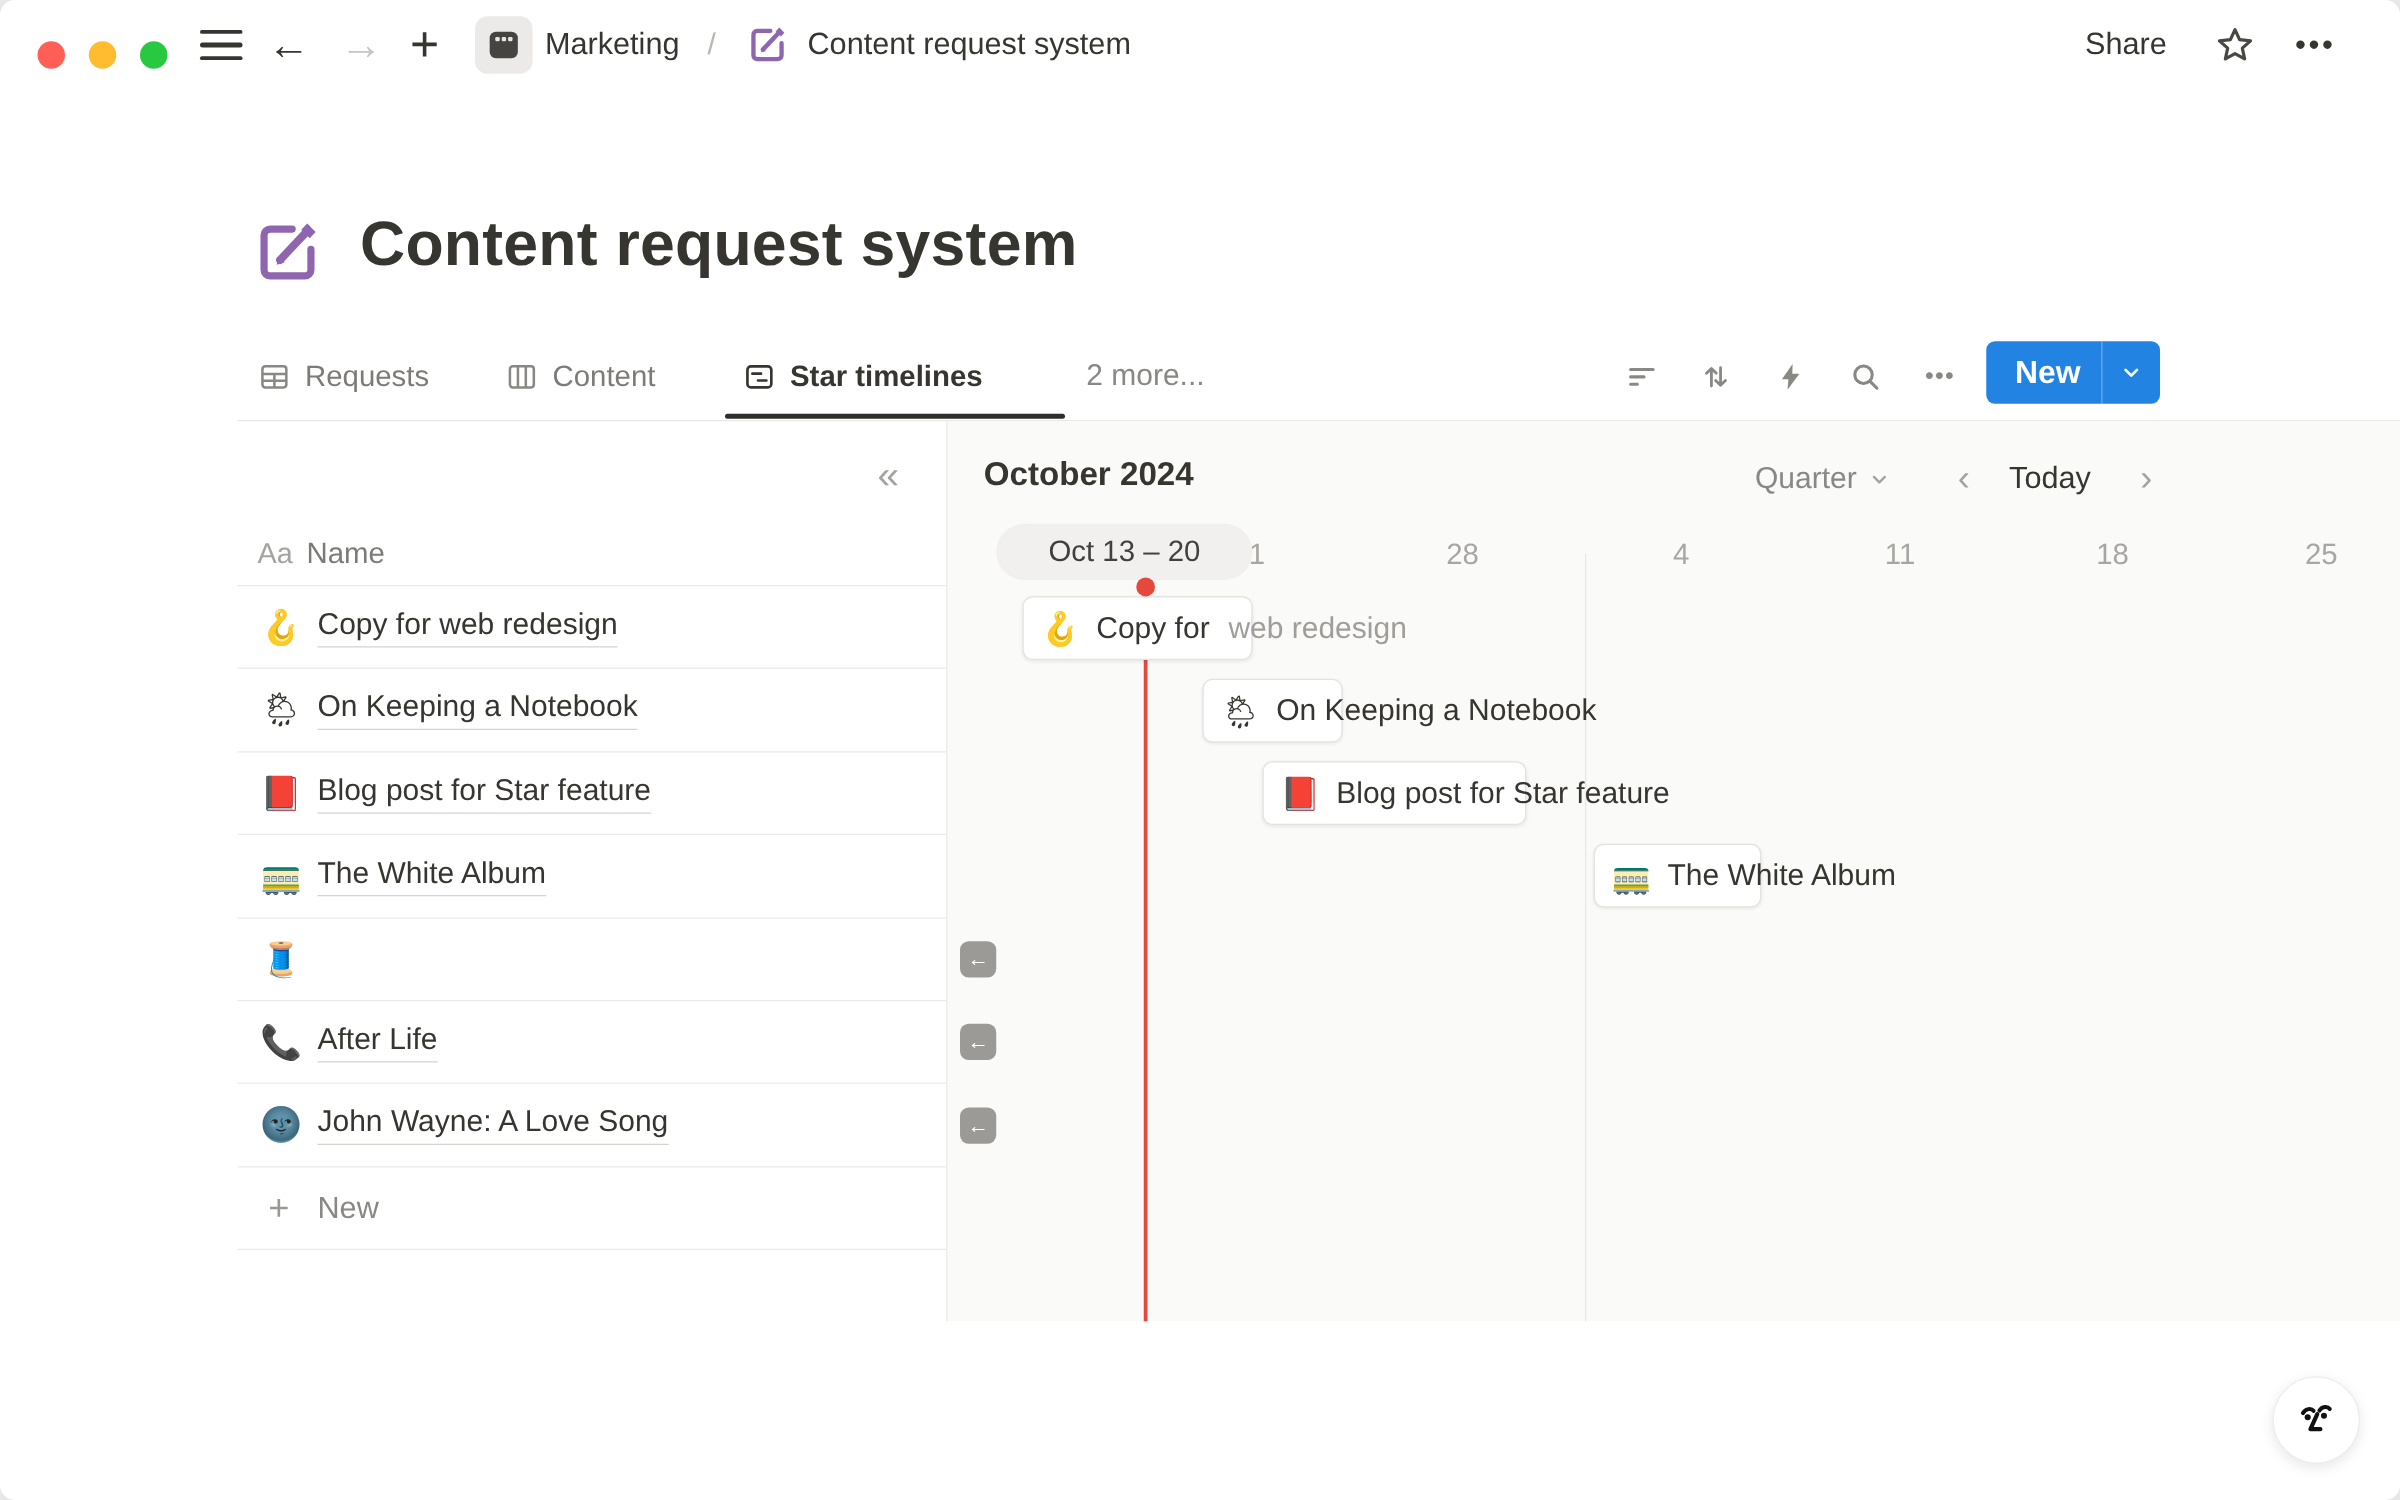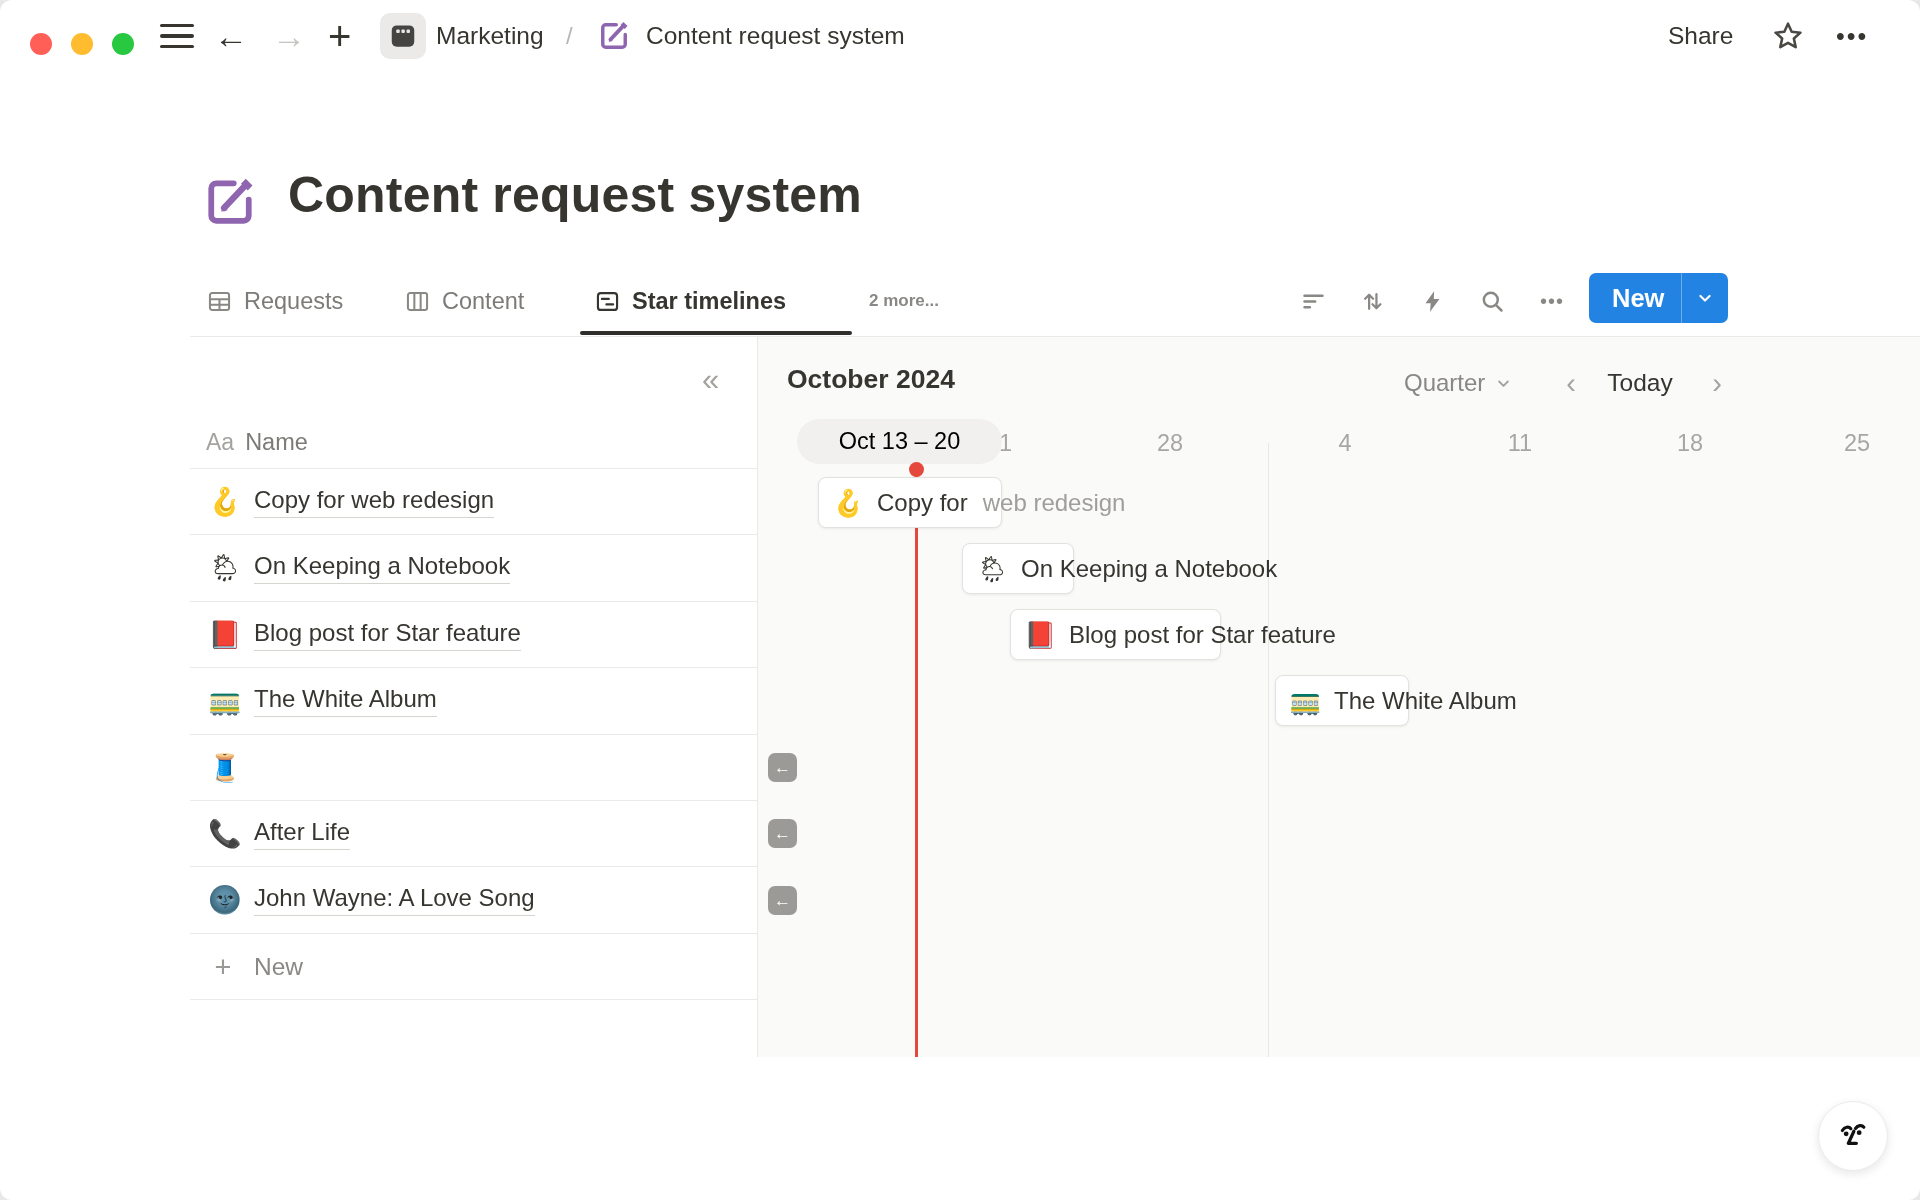--- a/index.html
+++ b/index.html
@@ -29,21 +29,21 @@
 
   
   .page-title { position:absolute; left:288px; top:166px; font-size:50px; font-weight:700; letter-spacing:.2px; }
 
   
   .tab { position:absolute; top:270px; height:62px; display:flex; align-items:center; gap:11px; cursor:pointer;text-align:center; }
   .tab .tlabel { font-size:23.5px; font-weight:500; color:#7d7b77; }
   .tab.active .tlabel { color:#37352f; font-weight:600; }
   .tab-underline { position:absolute; left:580px; top:331px; width:272px; height:4px; background:#2f2e2b; border-radius:2px; }
   .tabbar-divider { position:absolute; left:190px; top:336px; width:1730px; height:1px; background:#e9e9e7; }
-  .more-label { position:absolute; left:869px; top:270px; height:62px; display:flex; align-items:center; font-size:17px; color:#8a8884; cursor:pointer;font-weight:bold; }
+  .more-label { position:absolute; left:869px; top:270px; height:62px; display:flex; align-items:center; font-size:24px; color:#8a8884; cursor:pointer; }
   .toolbar-ico { position:absolute; top:270px; height:62px; width:44px; display:flex; align-items:center; justify-content:center; cursor:pointer; }
   .new-btn { position:absolute; left:1589px; top:273px; width:139px; height:50px; background:#2383e2; border-radius:7px; display:flex; align-items:center; color:#fff; cursor:pointer; }
   .new-btn .nlabel { font-size:25.5px; font-weight:600; padding-left:23px; }
   .new-btn .ndiv { width:1px; height:50px; background:rgba(255,255,255,.33); margin-left:17px; }
   .new-btn .nchev { width:47px; display:flex; align-items:center; justify-content:center; }
 
   
   .collapse-glyph { position:absolute; left:702px; top:362px; font-size:31px; color:#a5a3a0; cursor:pointer; }
   .col-header { position:absolute; left:206px; top:420px; height:36px; display:flex; align-items:flex-end; gap:11px; }
   .col-type  { font-size:23px; color:#a5a3a0; }
@@ -66,21 +66,21 @@
   .cal-ico .dot1,.cal-ico .dot2 { position:absolute; top:3.5px; width:3.5px; height:3.5px; background:#fff; border-radius:1px; }
   .cal-ico .dot1 { left:7px; } .cal-ico .dot2 { left:19px; }
   .cal-ico .face { position:absolute; left:3px; right:3px; top:9px; bottom:3px; background:#fff; border-radius:3px; display:flex; align-items:center; justify-content:center; font-size:14.5px; font-weight:700; color:#e2544a; }
   .scale-sel { position:absolute; left:1404px; top:357px; height:52px; display:flex; align-items:center; gap:9px; cursor:pointer; }
   .scale-sel .qlabel { font-size:24px; color:#8a8884; }
   .nav-btn { position:absolute; top:357px; height:52px; display:flex; align-items:center; justify-content:center; cursor:pointer; }
   .nav-arrow { font-size:29px; color:#a5a3a0; }
   .today-label { font-size:24.5px; color:#37352f; }
 
   .tick { position:absolute; top:430px; transform:translateX(-50%); font-size:23.5px; color:#a8a6a2; z-index:0; }
-  .hover-pill { position:absolute; left:797px; top:419px; width:205px; height:45px; background:#f1f0ee; border-radius:23px; display:flex; align-items:center; justify-content:center; font-size:23.5px; color:#000000; z-index:2; }
+  .hover-pill { position:absolute; left:797px; top:419px; width:205px; height:45px; background:#f1f0ee; border-radius:23px; display:flex; align-items:center; justify-content:center; font-size:23.5px; color:#404040; z-index:2; }
   .today-dot  { position:absolute; left:909px; top:462px; width:15px; height:15px; background:#e5483d; border-radius:50%; z-index:3; }
   .today-line { position:absolute; left:915px; top:470px; width:3px; height:587px; background:#e5483d; z-index:1; }
   .month-line { position:absolute; left:1268px; top:443px; width:1px; height:614px; background:#e9e8e5; z-index:0; }
 
   .tbar { position:absolute; height:51px; background:#fff; border:1px solid #e3e2df; border-radius:8px; box-shadow:0 1px 3px rgba(15,15,15,.07); display:flex; align-items:center; gap:15px; padding:0 13px; z-index:2; cursor:pointer; }
   .tbar .emoji { font-size:26px; line-height:1; flex-shrink:0; width:30px; text-align:center; }
   .tbar .blabel { font-size:24px; font-weight:500; color:#37352f; white-space:nowrap; flex-shrink:0; }
   .tbar .boverflow { font-size:24px; font-weight:500; color:#a09e9a; white-space:nowrap; flex-shrink:0; }
 
   .off-chip { position:absolute; left:768px; width:29px; height:29px; background:#9c9a96; border-radius:7px; display:flex; align-items:center; justify-content:center; color:#fff; font-size:17px; cursor:pointer; z-index:2; }

